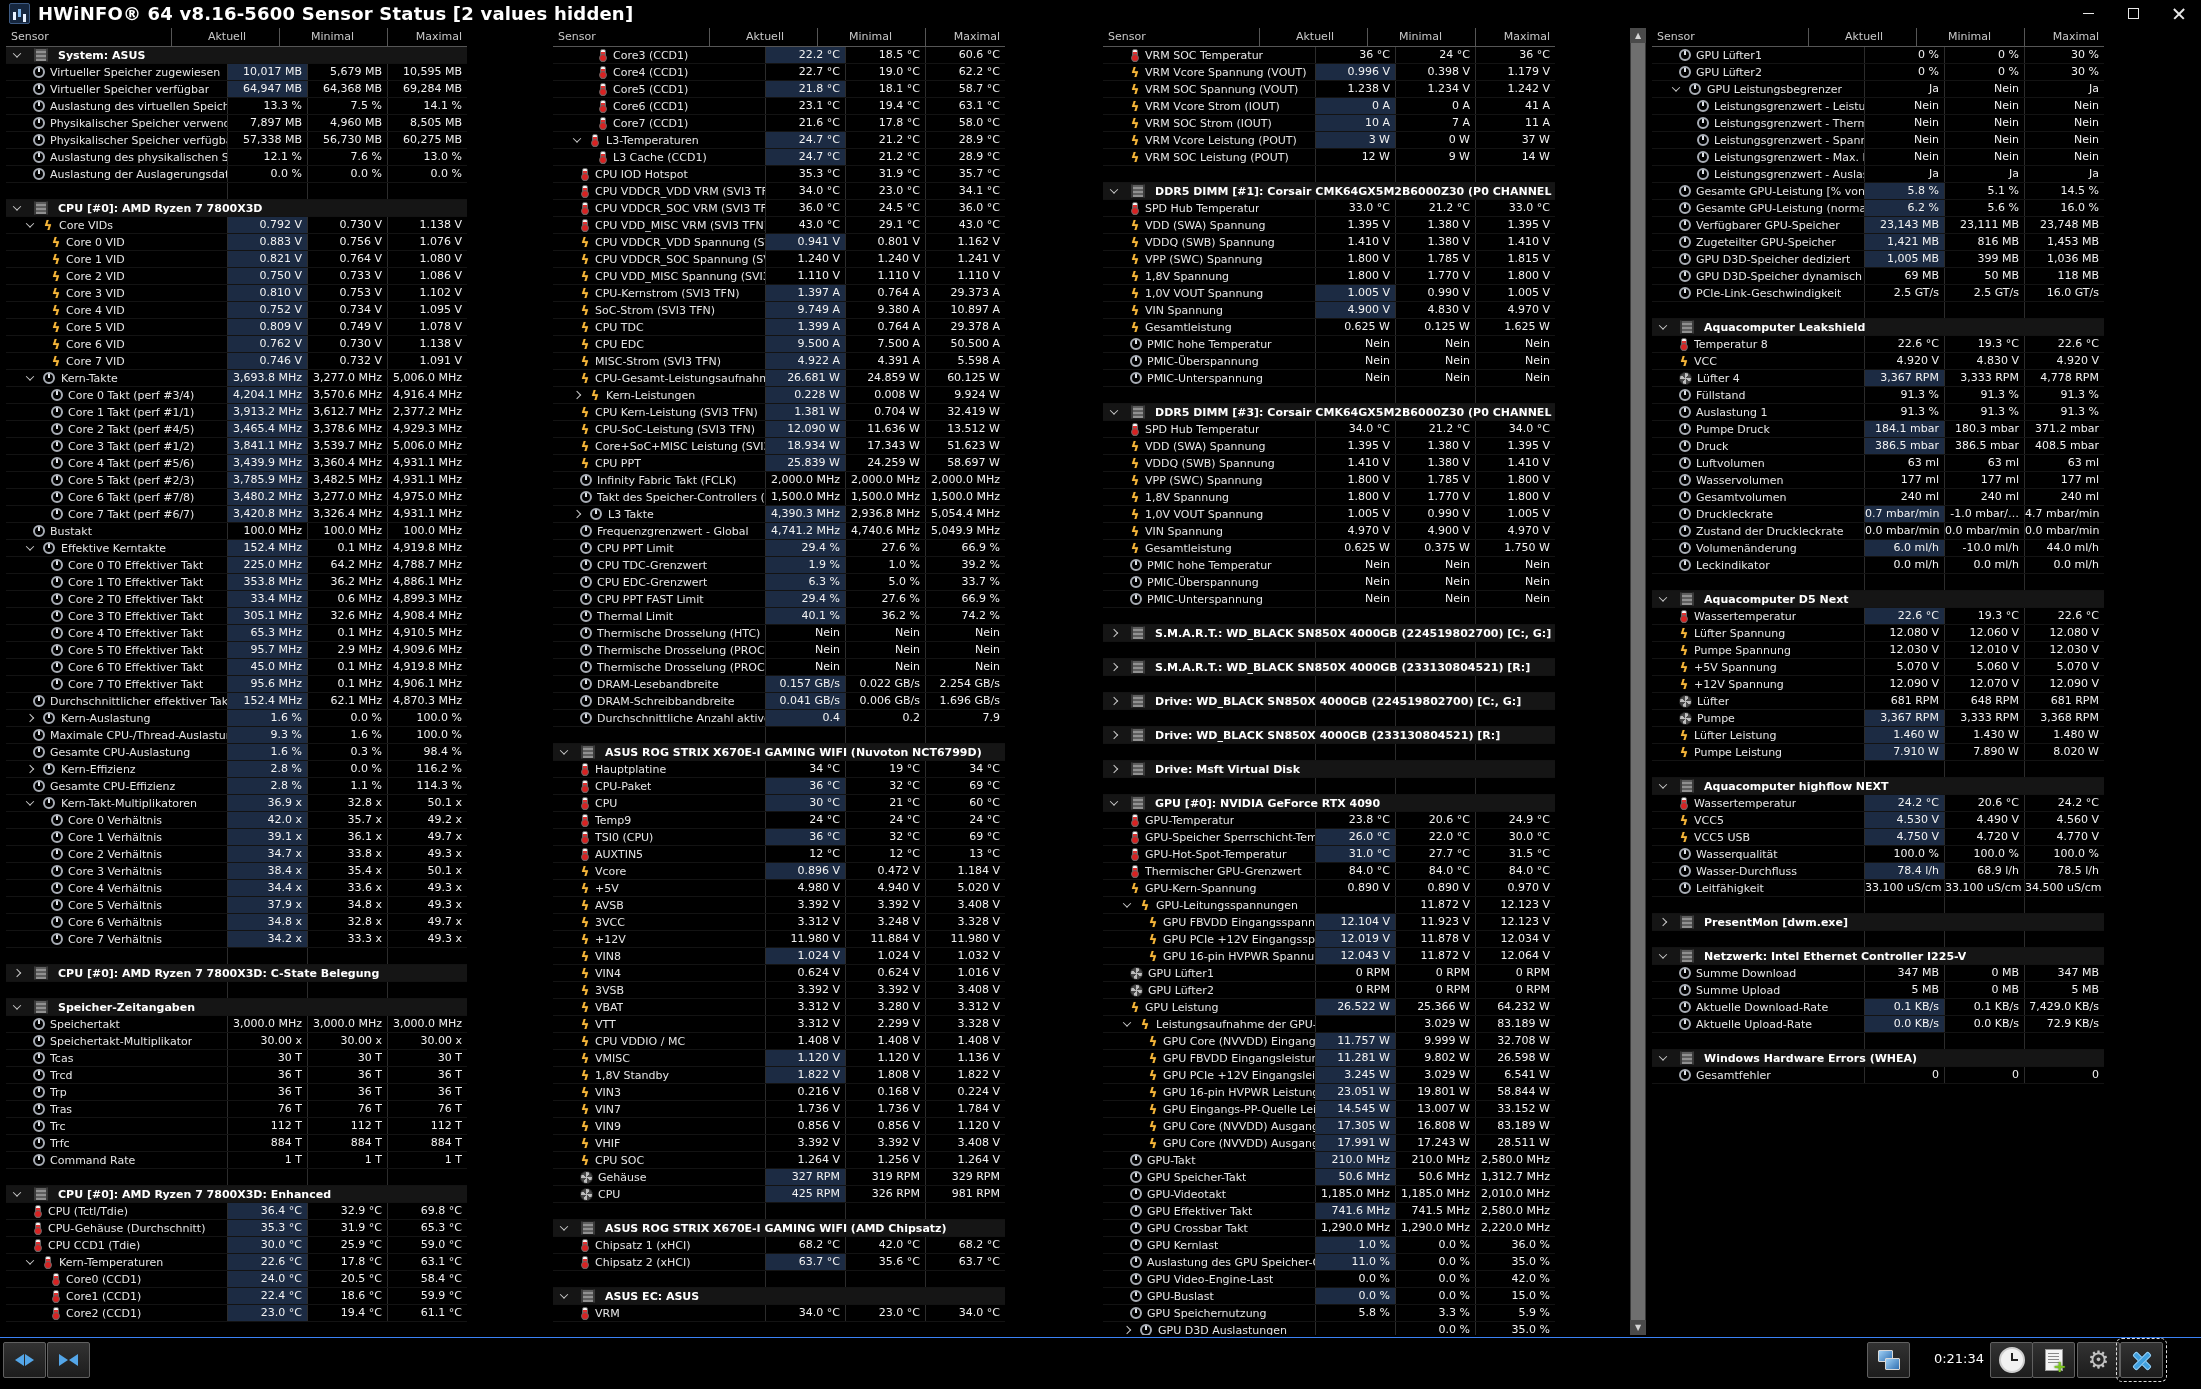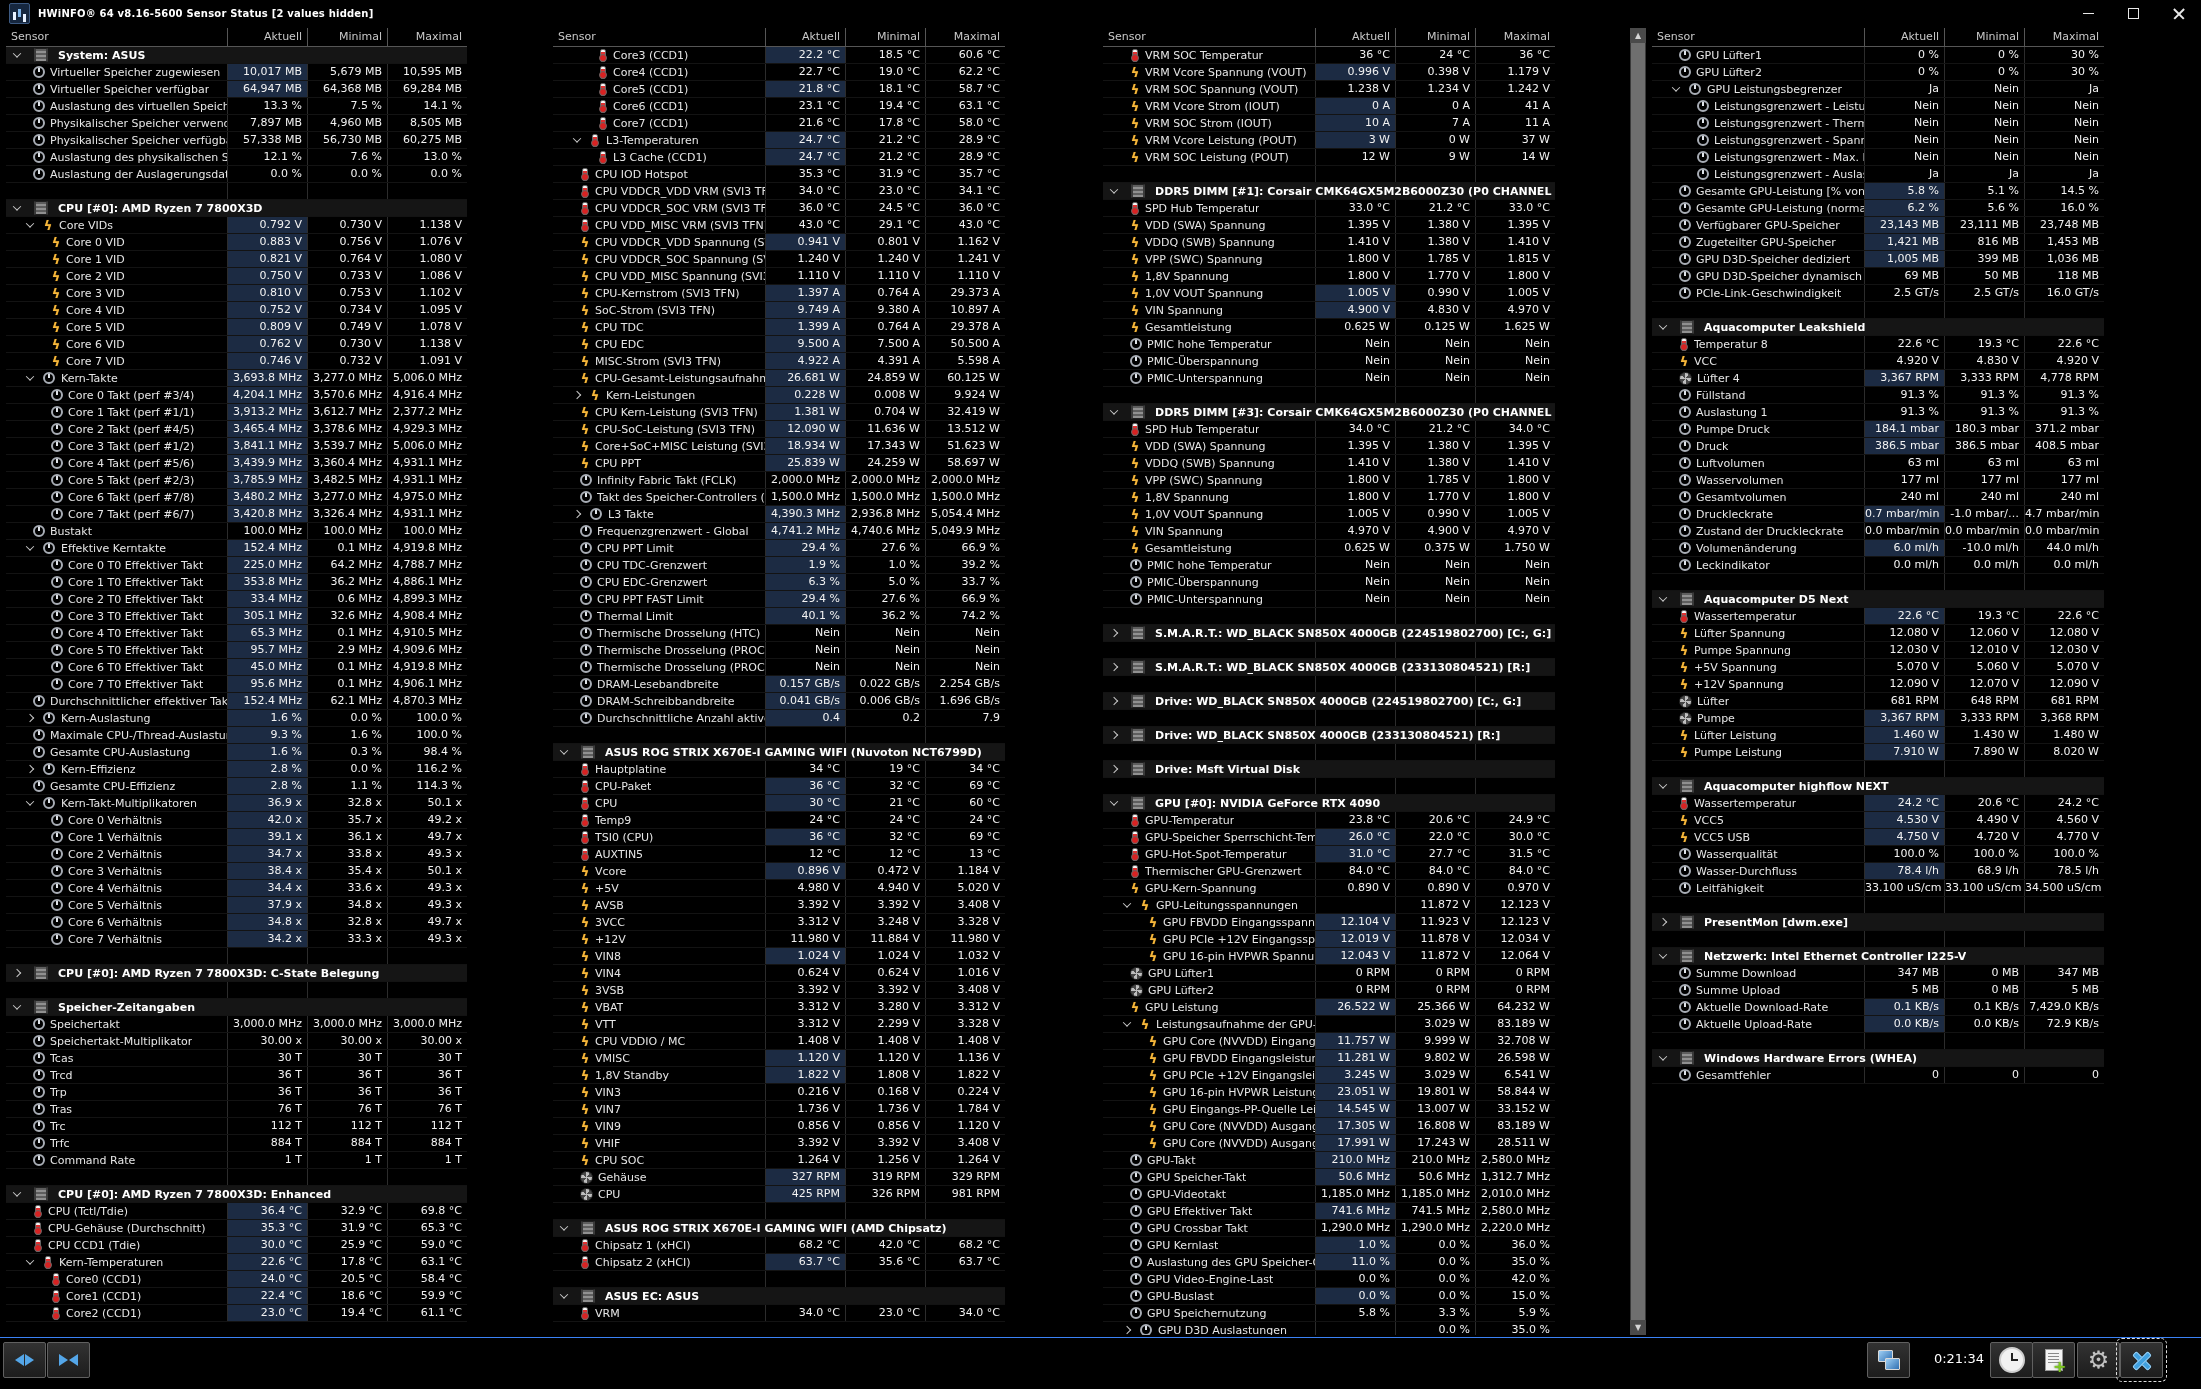--- a/index.html
+++ b/index.html
@@ -3,32 +3,32 @@
 <meta charset="utf-8">
 <style>
   html,body{margin:0;padding:0;background:#000;}
   body{width:2201px;height:1389px;position:relative;overflow:hidden;
        font-family:"DejaVu Sans","Liberation Sans",sans-serif;font-size:11px;color:#e6e6e6;
        -webkit-font-smoothing:antialiased;}
   
   .titlebar{position:absolute;left:0;top:0;width:2201px;height:27px;background:#000;display:flex;align-items:center;}
   .appicon{width:19px;height:19px;margin:0 8px 0 9px;background:#16273f;border:1px solid #3d5a82;border-radius:2px;position:relative;flex-shrink:0;}
   .appicon:before{content:"";position:absolute;left:3px;bottom:3px;width:3px;height:8px;background:#e8f2ff;box-shadow:5px -3px 0 #7fb4e8, 10px 2px 0 #e8f2ff;}
-  .wtitle{font-size:10px;font-weight:bold;color:#fff;letter-spacing:.2px;}
+  .wtitle{font-size:18px;font-weight:bold;color:#fff;letter-spacing:.2px;}
   .wcontrols{margin-left:auto;display:flex;align-items:center;height:100%;}
   .wc{width:45px;height:100%;display:flex;align-items:center;justify-content:center;color:#e8e8e8;}
   .wc-min:before{content:"";width:11px;height:1px;background:#e8e8e8;}
   .wc-max:before{content:"";width:9px;height:9px;border:1px solid #e8e8e8;}
   .wc-close{position:relative;}
   .wc-close:before,.wc-close:after{content:"";position:absolute;width:14px;height:1.5px;background:#e8e8e8;}
   .wc-close:before{transform:rotate(45deg);} .wc-close:after{transform:rotate(-45deg);}
   
   .panel{position:absolute;top:28px;bottom:54px;background:#000;overflow:hidden;}
   #p1{left:6px;width:461px;} #p2{left:553px;width:452px;} #p3{left:1103px;width:452px;} #p4{left:1652px;width:452px;}
-  .phead{display:flex;height:18px;align-items:flex-start;color:#c9c9c9;border-bottom:1px solid #565656;}
+  .phead{display:flex;height:18px;align-items:flex-start;color:#c9c9c9;border-bottom:1px solid #565656;gap:28px;}
   .hc{box-sizing:border-box;height:18px;line-height:17px;}
   .hc.c0{flex:1;padding-left:5px;text-align:left;}
   .hc.c1,.hc.c2,.hc.c3{width:80px;text-align:right;padding-right:5px;border-left:1px solid #565656;}
   .pbody{position:absolute;left:0;right:0;top:19px;bottom:0;}
   .trow{display:flex;height:17px;box-sizing:border-box;border-bottom:1px solid #131313;align-items:stretch;}
   .lc{flex:1;display:flex;align-items:center;overflow:hidden;white-space:nowrap;min-width:0;}
   .vc{width:80px;box-sizing:border-box;border-left:1px solid #2c2c2c;text-align:right;padding-right:5px;line-height:16px;color:#f2f2f2;overflow:hidden;white-space:nowrap;}
   .vc.hl{background:#1c2b43;}
   .trow.sec{background:#151515;}
   .trow.sec .slabel{font-weight:bold;color:#fff;}

